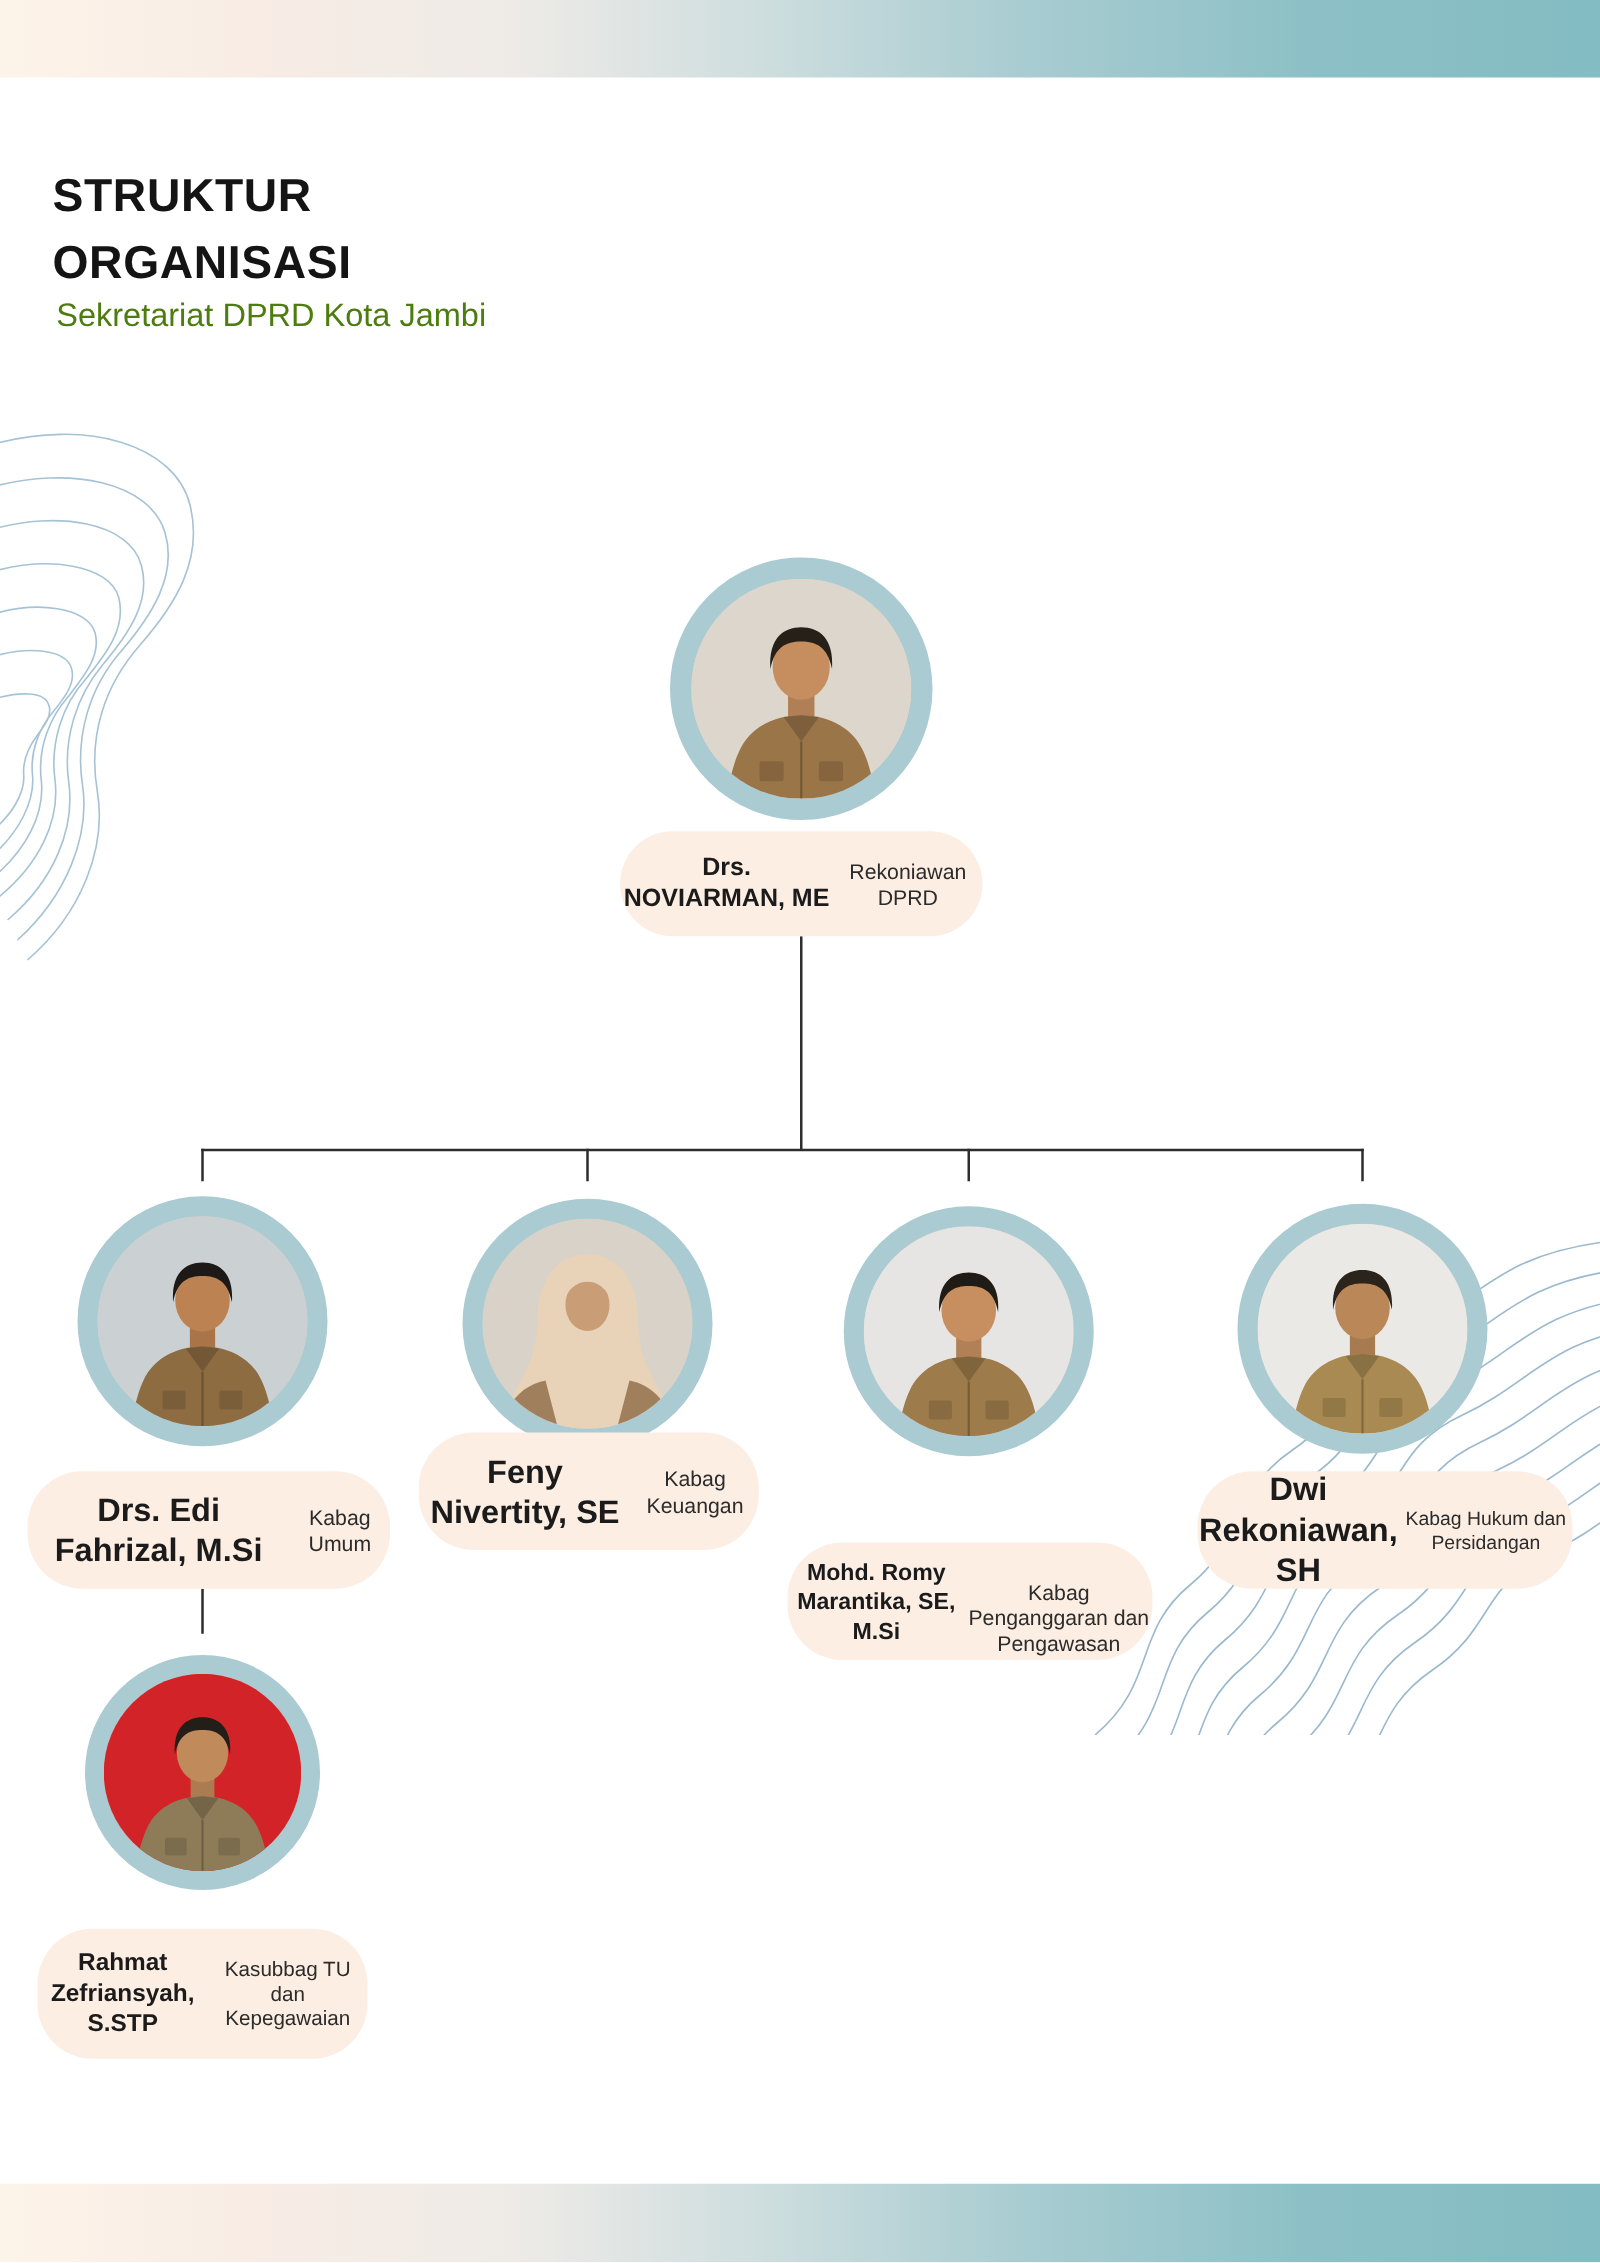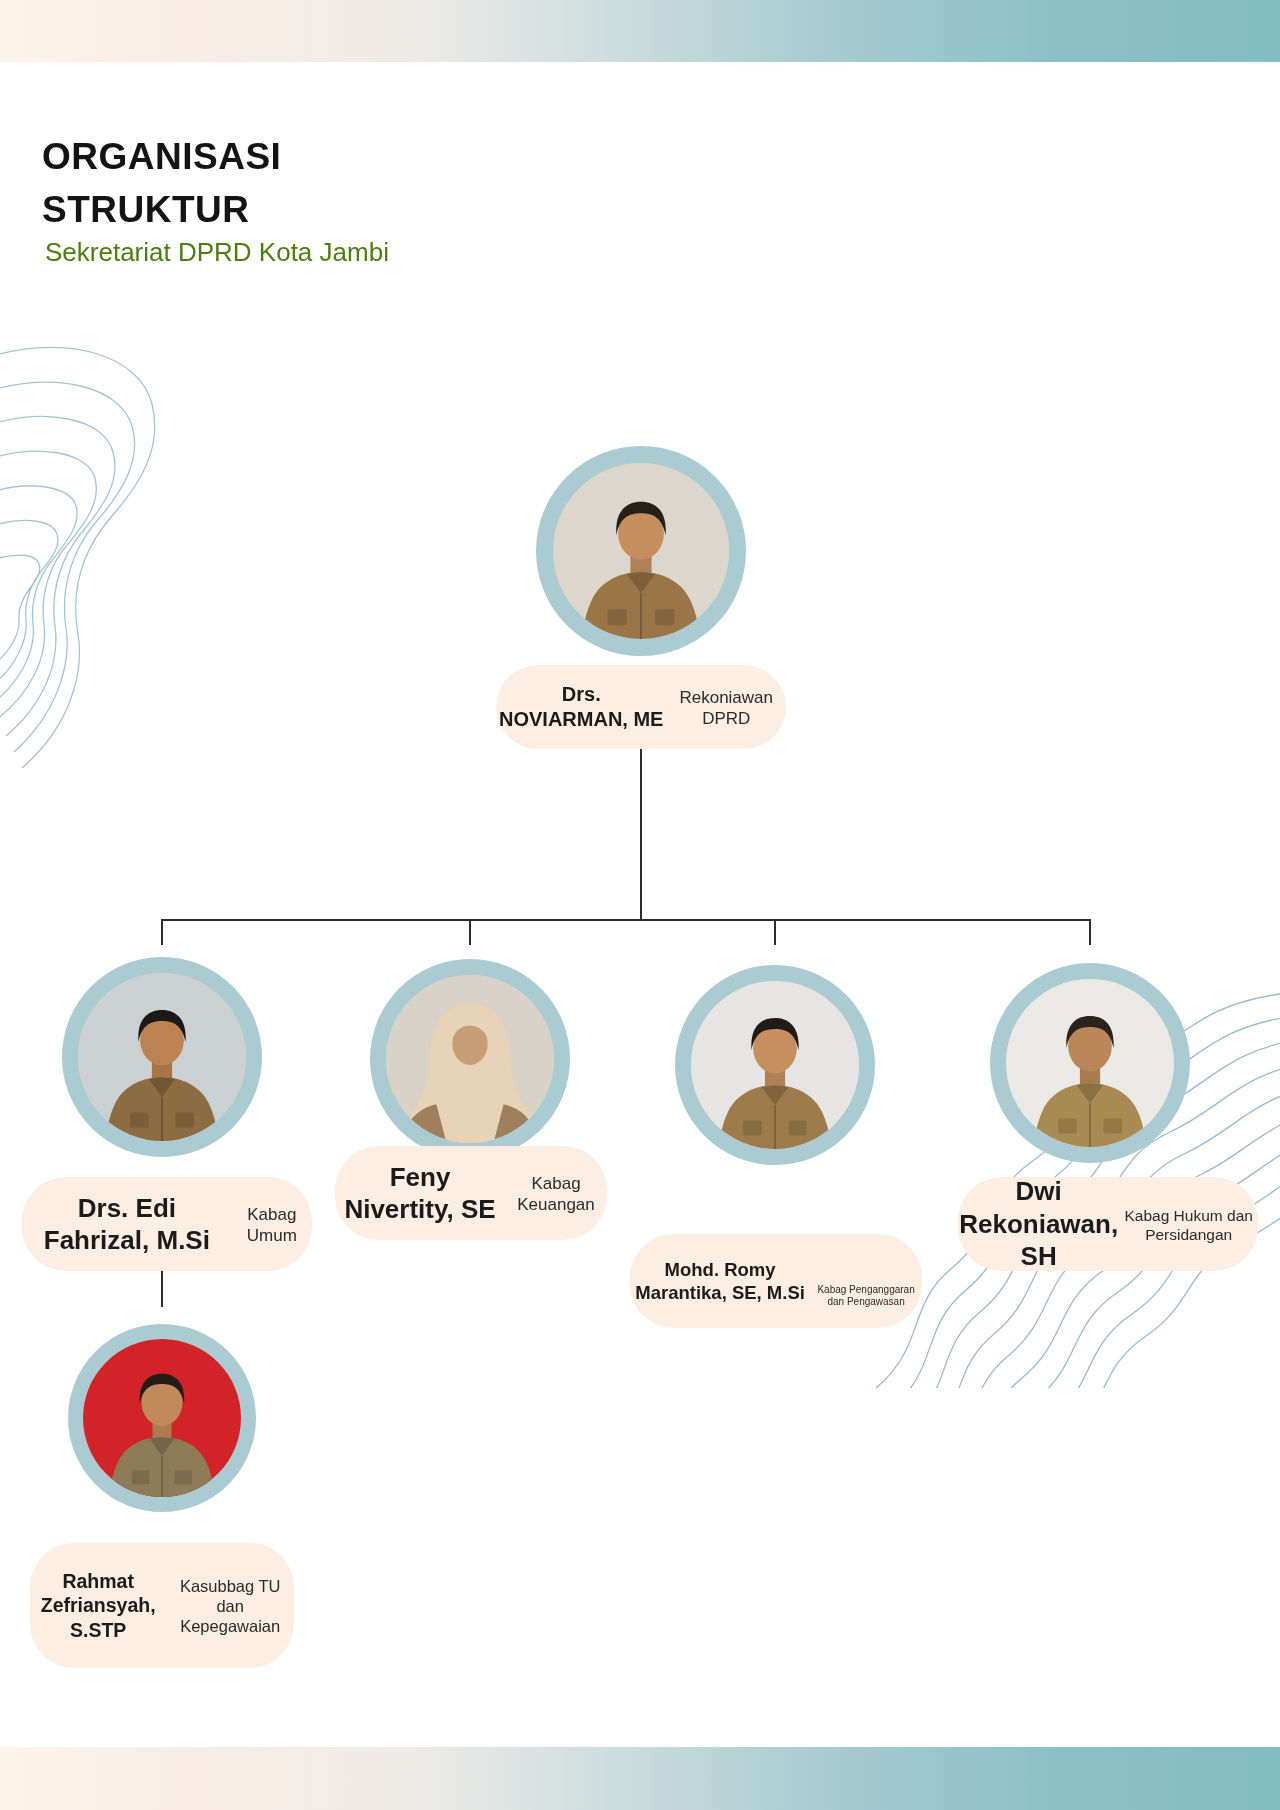--- a/index.html
+++ b/index.html
@@ -33,45 +33,45 @@
   .pill{position:absolute;background:#fceee3;border-radius:44px;display:flex;
     flex-direction:row;align-items:center;justify-content:center;text-align:center;}
   .pname{font-weight:700;color:#1b1b1b;font-size:26px;line-height:1.25;}
   .prole{color:#2b2b2b;font-size:17px;margin-top:3px;line-height:1.2;}
   .pill.root{left:496px;top:665px;width:290px;height:84px;}
   .pill.root .pname{font-size:20px;}
   .pill.p0{left:22px;top:1177px;width:290px;height:94px;}
   .pill.p1{left:335px;top:1146px;width:272px;height:94px;}
   .pill.p2{left:630px;top:1234px;width:292px;height:94px;}
   .pill.p2 .pname{font-size:18.5px;}
-  .pill.p2 .prole{font-size:10px;margin-top:29px;}
+  .pill.p2 .prole{font-size:17px;margin-top:29px;}
   .pill.p3{left:958px;top:1177px;width:300px;height:94px;justify-content:center;}
   .pill.p3 .prole{font-size:15.5px;}
-  .pill.pg{left:30px;top:1543px;width:264px;height:125px;}
+  .pill.pg{left:30px;top:1543px;width:264px;height:104px;}
   .pill.pg .pname{font-size:19.5px;}
   .pill.pg .prole{font-size:16.5px;}
 
   .line{position:absolute;background:#2d2d2d;}
   .trunk{left:640px;top:749px;width:2px;height:171px;}
   .hline{left:161px;top:919px;width:930px;height:2px;}
   .stub{top:919px;width:2px;height:26px;}
   .stub.s0{left:161px;} .stub.s1{left:469px;} .stub.s2{left:774px;} .stub.s3{left:1089px;}
   .gline{left:161px;top:1271px;width:2px;height:36px;}
 </style>
 </head>
 <body>
 
 <div id="stage">
 
   <div class="bar top"></div>
   <div class="bar bottom"></div>
 
   <div class="title">
+    <div>STRUKTUR</div>
     <div>ORGANISASI</div>
-    <div>STRUKTUR</div>
   </div>
   <div class="subtitle">Sekretariat DPRD Kota Jambi</div>
 
   <svg class="contour left" style="left:0;top:316px;" width="250" height="460" viewBox="0 0 250 460">
     <path d="M-8,40 C70,18 140,40 152,88 C163,132 140,168 112,200 C84,232 70,272 78,318 C85,362 66,414 22,452"></path>
     <path d="M-8,74 C56,56 120,70 132,110 C142,144 122,176 96,206 C72,234 60,272 66,312 C72,352 54,400 14,436"></path>
     <path d="M-8,108 C46,92 104,102 113,136 C121,164 104,190 82,216 C62,240 50,274 55,310 C60,346 44,388 6,420"></path>
     <path d="M-8,142 C38,128 88,136 95,162 C101,186 86,206 68,228 C50,248 40,278 44,308 C48,340 32,376 -4,404"></path>
     <path d="M-8,176 C30,164 70,170 76,190 C81,208 68,224 54,242 C40,258 30,282 33,308 C36,334 22,364 -8,388"></path>
     <path d="M-8,210 C24,200 52,204 57,218 C61,230 52,242 42,254 C32,266 24,284 26,304 C28,324 16,350 -8,370"></path>

